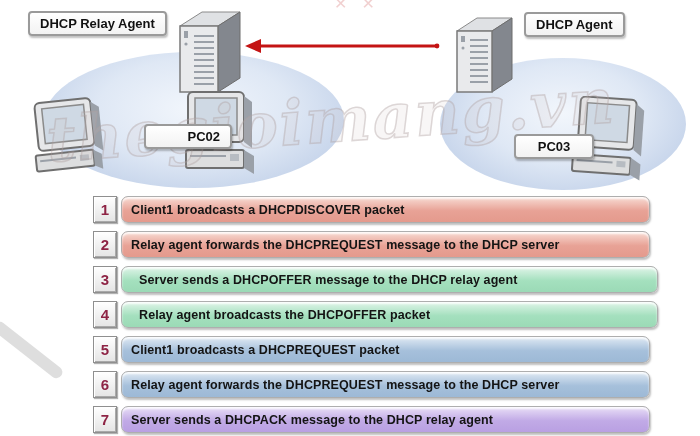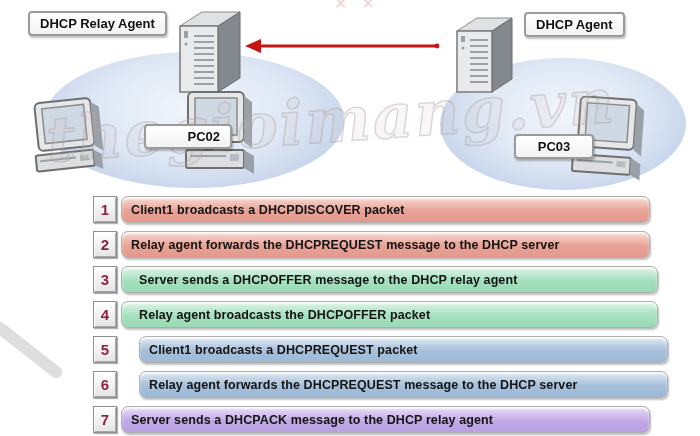--- a/index.html
+++ b/index.html
@@ -58,21 +58,21 @@
   }
   .step-bar{
     width:518px;height:25px;border-radius:7px;border:1px solid #aeaeae;
     display:flex;align-items:center;padding-left:9px;box-sizing:content-box;
     font-weight:bold;font-size:12.5px;color:#141414;letter-spacing:0.1px;
     box-shadow:inset 0 2px 2px rgba(255,255,255,0.85), 1px 2px 2px rgba(0,0,0,0.25);
     white-space:nowrap;overflow:hidden;
   }
   .scheme-pink  {background:linear-gradient(#f8dcd4,#e8a296 55%,#e49a8d);}
   .scheme-green {background:linear-gradient(#e0f5e9,#a4e0be 55%,#9bdab6);padding-left:17px;}
-  .scheme-blue  {background:linear-gradient(#e0eaf4,#a6c0db 55%,#9db9d6);margin-left:18px;}
+  .scheme-blue  {background:linear-gradient(#e0eaf4,#a6c0db 55%,#9db9d6);}
   .scheme-purple{background:linear-gradient(#e9dff7,#c1aae6 55%,#b9a0e2);}
 </style>
 </head>
 <body>
 
 <div id="canvas">
 
   <div class="corner-marks">✕✕</div>
   <div class="stray-stroke"></div>
 

